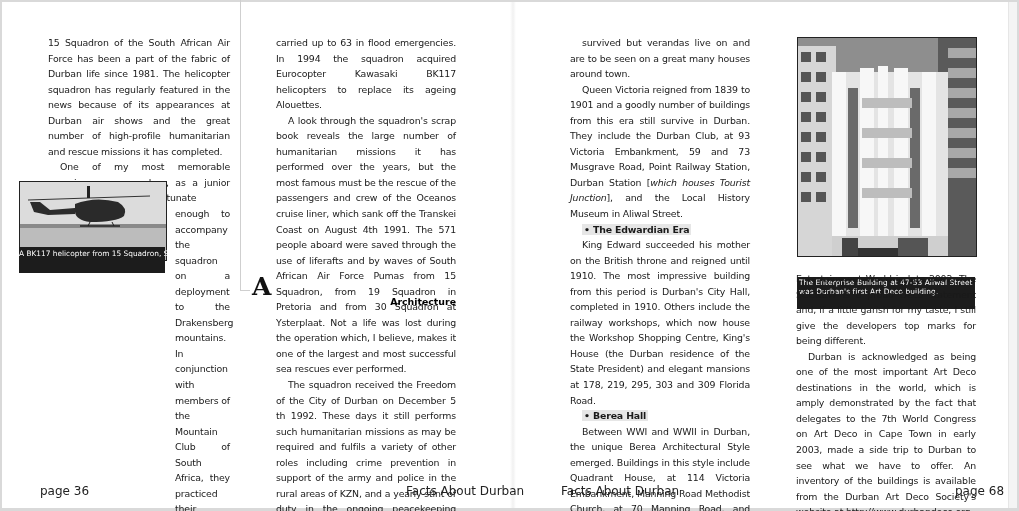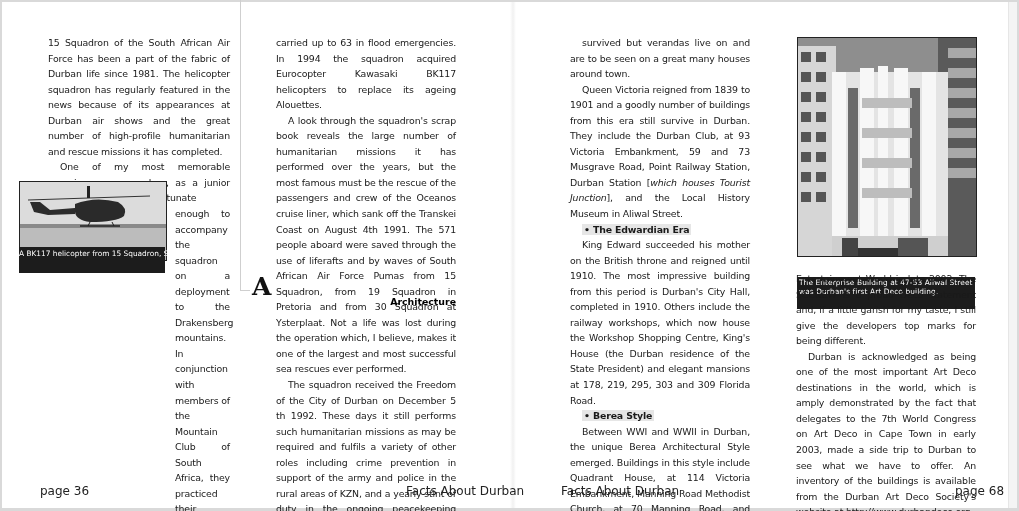--- a/index.html
+++ b/index.html
@@ -130,21 +130,21 @@
 <div class="arch-title">Architecture</div>
 
 <div class="footer" style="left:40px;">page 36</div>
 <div class="footer" style="left:406px;">Facts About Durban</div>
 
 <div class="col" id="p37-col1">
   <p class="ind">survived but verandas live on and are to be seen on a great many houses around town.</p>
   <p class="ind"><span>Queen Victoria reigned from 1839 to 1901 and a goodly number of buildings from this era still survive in Durban. They include the Durban Club, at 93 Victoria Embankment, 59 and 73 Musgrave Road, Point Railway Station, Durban Station [</span><em>which houses Tourist Junction</em><span>], and the Local History Museum in Aliwal Street.</span></p>
   <p class="bullet-head"><span class="hl">• The Edwardian Era</span></p>
   <p class="ind">King Edward succeeded his mother on the British throne and reigned until 1910. The most impressive building from this period is Durban's City Hall, completed in 1910. Others include the railway workshops, which now house the Workshop Shopping Centre, King's House (the Durban residence of the State President) and elegant mansions at 178, 219, 295, 303 and 309 Florida Road.</p>
-  <p class="bullet-head"><span class="hl">• Berea Style</span></p>
+  <p class="bullet-head"><span class="hl">• Berea Hall</span></p>
   <p class="ind">Between WWI and WWII in Durban, the unique Berea Architectural Style emerged. Buildings in this style include Quadrant House, at 114 Victoria Embankment, Manning Road Methodist Church, at 70 Manning Road, and Musgrave Mansions at 690 Musgrave Road.</p>
 
 </div>
 
 <div class="bldg-photo">
   <svg width="178" height="218" viewBox="0 0 178 218">
     <rect x="0" y="0" width="178" height="218" fill="#8e8e8e"></rect>
     <rect x="0" y="8" width="38" height="210" fill="#d6d6d6"></rect>
     <g fill="#555">
       <rect x="3" y="14" width="10" height="10"></rect>

